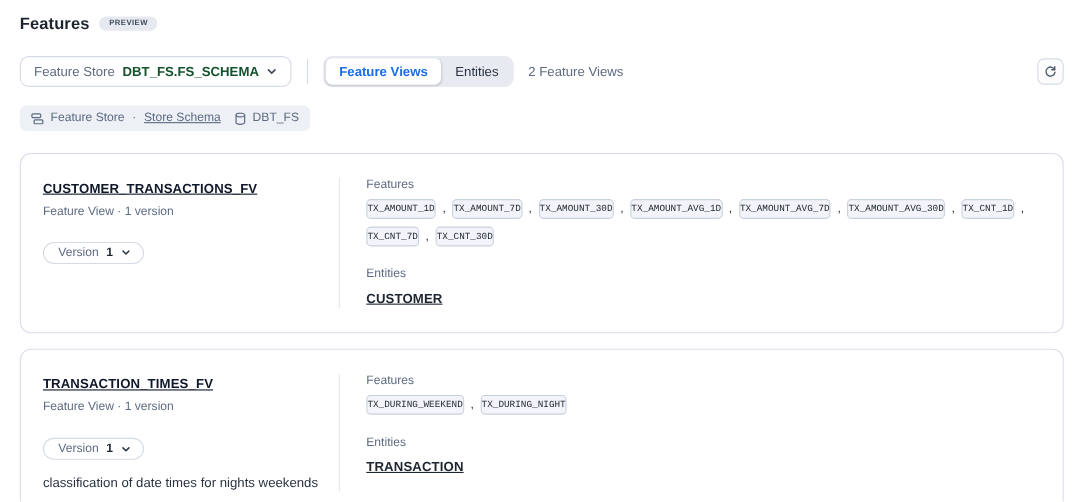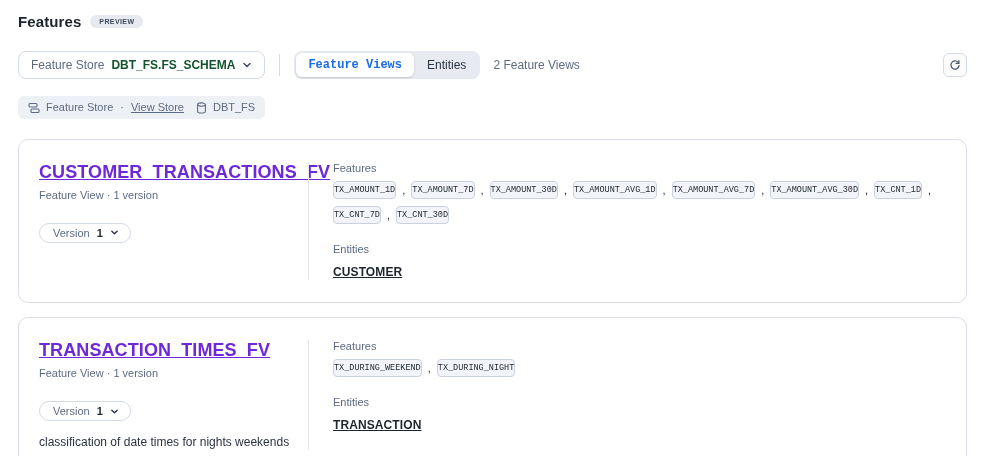--- a/index.html
+++ b/index.html
@@ -36,21 +36,20 @@
     display: inline-flex; align-items: center;
     background: #e7eaf1; border-radius: 8px; padding: 2px; gap: 1px;
   }
   .tab {
     font-size: 12px; padding: 5px 12px; border-radius: 6px;
     color: #2a3340; font-weight: 500; cursor: pointer; line-height: 1.2;
   }
   .tab.active {
     background: #ffffff; color: #1a6ce8; font-weight: 700;
     box-shadow: 0 1px 2px rgba(20,30,50,0.18);
-    font-family: Liberation Mono, monospace;
   }
   .count-text { margin-left: 13px; font-size: 12px; color: #5d6b82; }
   .refresh-btn {
     margin-left: auto; width: 24px; height: 24px;
     border: 1px solid #d5dbe5; border-radius: 6px; background: #fcfcfd;
     display: flex; align-items: center; justify-content: center; cursor: pointer;
   }
 
   
   .breadcrumb-row { margin-top: 17px; }
@@ -67,22 +66,22 @@
   .card-list { margin-top: 20px; display: flex; flex-direction: column; gap: 14px; }
   .card {
     border: 1px solid #d9dee8; border-radius: 10px; background: #fff;
     display: flex; align-items: stretch; padding: 22px 0;
   }
   .card-left { width: 289px; padding: 0 10px 0 20px; flex: none; }
   .card-divider { width: 1px; background: #e4e8ef; flex: none; }
   .card-right { flex: 1; padding: 0 24px; }
 
   .fv-title {
-    display: inline-block; font-size: 18px; font-weight: 700;
-    color: #6d28d9; text-decoration: underline; letter-spacing: 0.1px;
+    display: inline-block; font-size: 12px; font-weight: 700;
+    color: #0f172a; text-decoration: underline; letter-spacing: 0.1px;
   }
   .fv-subtitle { margin-top: 6px; font-size: 11px; color: #5d6b82; }
   .version-pill {
     margin-top: 22px; display: inline-flex; align-items: center; gap: 7px;
     border: 1px solid #d5dbe5; border-radius: 999px;
     padding: 3px 11px 3px 13px; font-size: 11px; background: #fff; cursor: pointer;
   }
   .version-pill .lbl { color: #5d6b82; }
   .version-pill .val { font-weight: 700; color: #1d252f; }
   .fv-desc { margin-top: 13px; font-size: 12px; color: #2a3340; line-height: 1.35; max-width: 258px; }
@@ -151,21 +150,21 @@
   <div class="breadcrumb-row">
     <div class="breadcrumb">
       <span class="icon">
         <svg width="12" height="12" viewBox="0 0 12 12">
           <rect x="1" y="1.5" width="8" height="3.5" rx="1" fill="none" stroke="#5d6b82" stroke-width="1.1"></rect>
           <rect x="3" y="7" width="8" height="3.5" rx="1" fill="none" stroke="#5d6b82" stroke-width="1.1"></rect>
         </svg>
       </span>
       <span>Feature Store</span>
       <span class="bc-sep">·</span>
-      <a href="#">View Store</a>
+      <a href="#">Store Schema</a>
       <span class="icon bc-db">
         <svg width="11" height="12" viewBox="0 0 11 12">
           <ellipse cx="5.5" cy="2.6" rx="3.9" ry="1.7" fill="none" stroke="#5d6b82" stroke-width="1.1"></ellipse>
           <path d="M1.6 2.6 V9.4 C1.6 10.3 3.3 11 5.5 11 C7.7 11 9.4 10.3 9.4 9.4 V2.6" fill="none" stroke="#5d6b82" stroke-width="1.1"></path>
         </svg>
       </span>
       <span>DBT_FS</span>
     </div>
   </div>
 

